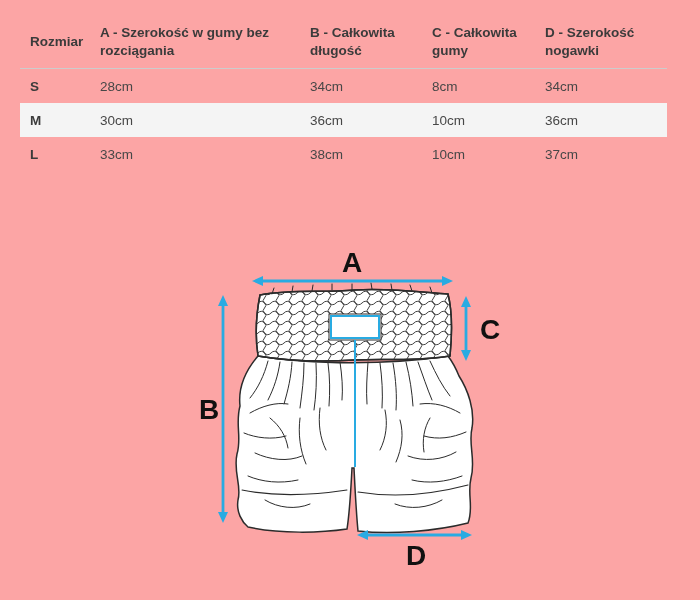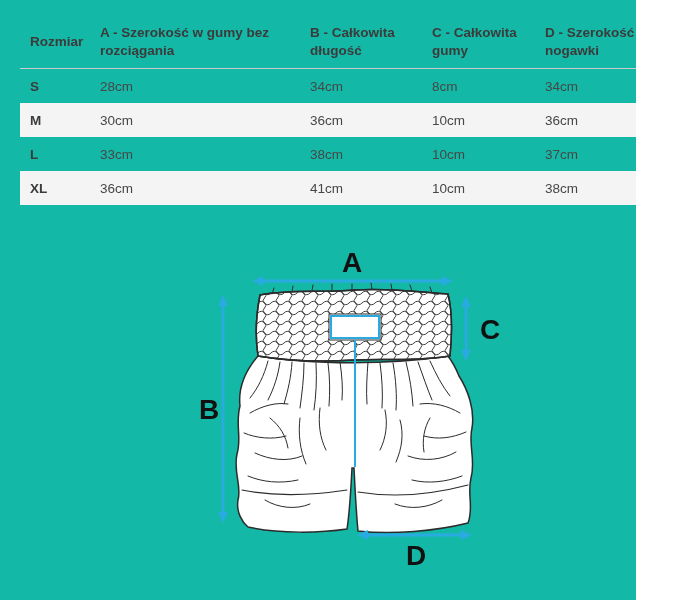--- a/index.html
+++ b/index.html
@@ -1,17 +1,17 @@
 <!DOCTYPE html>
 <html><head>
 <meta charset="utf-8">
 <style>
   html,body{margin:0;padding:0;background:#fff;}
   .page{
-    position:relative;width:636px;height:600px;background:#14b8a6;
+    position:relative;width:700px;height:600px;background:#fca5a5;
     font-family:"Liberation Sans",sans-serif;overflow:hidden;
   }
   
   table.size-table{
     position:absolute;top:16px;left:20px;width:647px;
     border-collapse:collapse;table-layout:fixed;
   }
   table.size-table th{
     text-align:left;vertical-align:middle;font-weight:bold;
     font-size:13.5px;line-height:1.35;color:#3b3b3b;
@@ -67,27 +67,20 @@
         <td>36cm</td>
         <td>10cm</td>
         <td>36cm</td>
       </tr>
       <tr>
         <td class="first">L</td>
         <td>33cm</td>
         <td>38cm</td>
         <td>10cm</td>
         <td>37cm</td>
-      </tr>
-      <tr>
-        <td class="first">XL</td>
-        <td>36cm</td>
-        <td>41cm</td>
-        <td>10cm</td>
-        <td>38cm</td>
       </tr>
     </tbody>
   </table>
 
   <svg class="diagram" viewBox="0 0 340 352">
     <defs>
       <pattern id="mesh" width="13" height="10" patternUnits="userSpaceOnUse">
         <path d="M0,5 Q3.25,1.6 6.5,5 T13,5" stroke="#2b2b2b" stroke-width="0.9" fill="none"></path>
         <path d="M6.5,0 Q3.6,2.5 6.5,5 Q9.4,7.5 6.5,10" stroke="#2b2b2b" stroke-width="0.9" fill="none"></path>
       </pattern>

